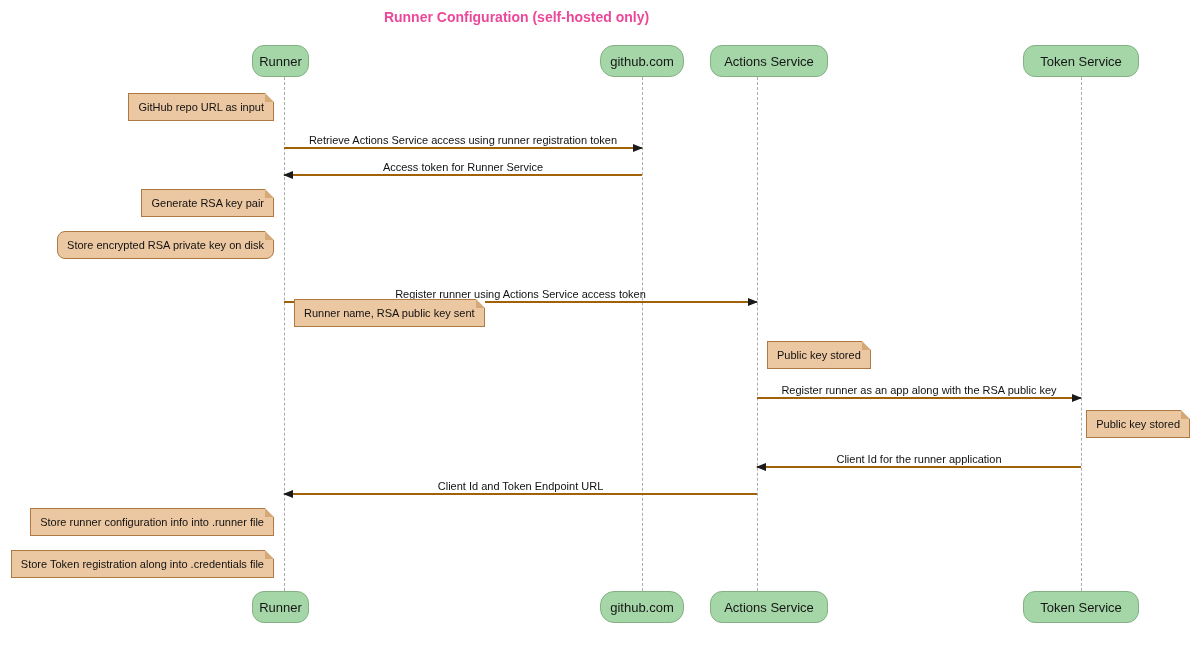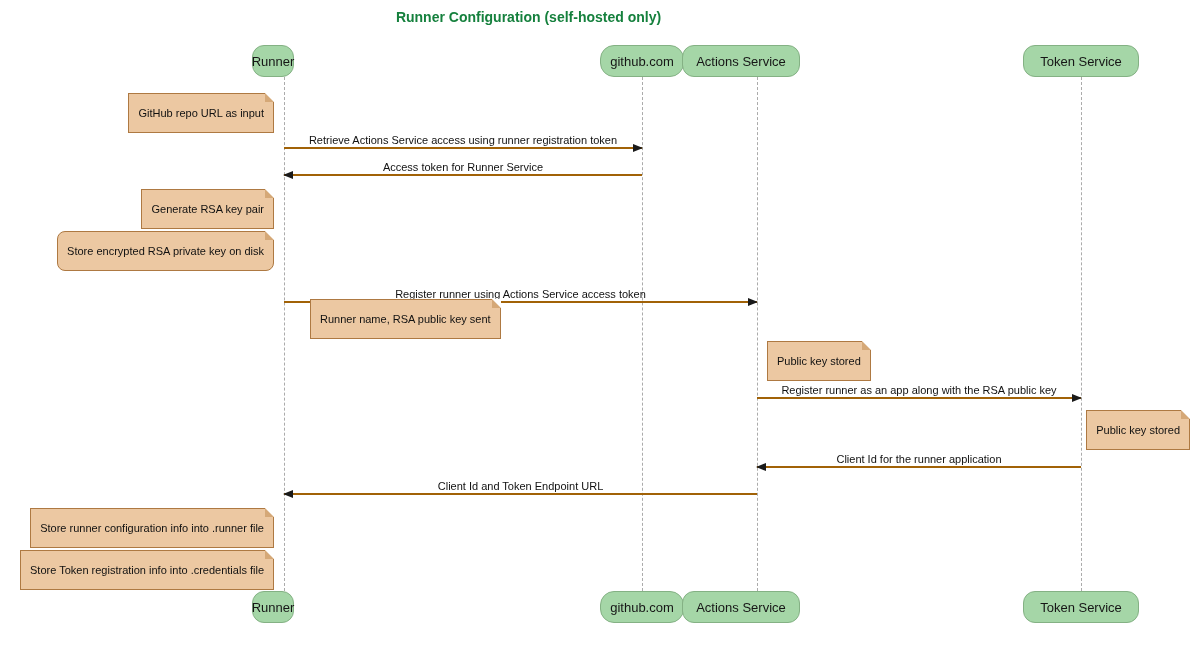--- a/index.html
+++ b/index.html
@@ -10,47 +10,47 @@
     position: relative;
     width: 1200px;
     height: 647px;
     background: #ffffff;
     overflow: hidden;
   }
 
   .title {
     position: absolute;
     top: 9px;
-    left: 12px;
+    left: 0;
     width: 1033px;
     text-align: center;
     font-size: 14px;
     font-weight: bold;
-    color: #15803d;
+    color: #ec4899;
   }
 
   
   .pbox {
     position: absolute;
     height: 32px;
     background: #A5D6A7;
     border: 1.5px solid #84B184;
     border-radius: 12px;
     display: flex;
     align-items: center;
     justify-content: center;
     font-size: 13px;
     color: #161616;
     white-space: nowrap;
   }
   .row-top    { top: 45px; }
   .row-bottom { top: 591px; }
-  .p-runner  { left: 252px;  width: 42px;  }
+  .p-runner  { left: 252px;  width: 57px;  }
   .p-github  { left: 600px;  width: 84px; border-radius: 14px;  }
-  .p-actions { left: 682px;  width: 118px; }
+  .p-actions { left: 710px;  width: 118px; }
   .p-token   { left: 1023px; width: 116px; }
 
   
   .lifeline {
     position: absolute;
     top: 77px;
     height: 514px;
     width: 0;
     border-left: 1px dashed #ABABAB;
   }
@@ -86,21 +86,21 @@
   .m1 { left: 284px; width: 358px; top: 147px; }
   .m2 { left: 284px; width: 358px; top: 174px; }
   .m3 { left: 284px; width: 473px; top: 301px; }
   .m4 { left: 757px; width: 324px; top: 397px; }
   .m5 { left: 757px; width: 324px; top: 466px; }
   .m6 { left: 284px; width: 473px; top: 493px; }
 
   
   .note {
     position: absolute;
-    height: 40px;
+    height: 28px;
     background: #ECC8A2;
     border: 1px solid #AE7942;
     padding: 8px 9px;
     font-size: 11px;
     color: #111111;
     white-space: nowrap;
     display: flex;
     align-items: center;
   }
   .note::before {
@@ -108,21 +108,21 @@
     position: absolute;
     top: -1px;
     right: -1px;
     border-style: solid;
     border-width: 0 9px 9px 0;
     border-color: #ffffff #ffffff #D5A877 #ECC8A2;
   }
   .n1 { right: 926px; top: 93px;  }
   .n2 { right: 926px; top: 189px; }
   .n3 { right: 926px; top: 231px; border-radius: 8px; }
-  .n4 { left: 294px;  top: 299px; margin-left: 16px; }
+  .n4 { left: 294px;  top: 299px; }
   .n5 { left: 767px;  top: 341px; }
   .n6 { right: 10px;  top: 410px; }
   .n7 { right: 926px; top: 508px; }
   .n8 { right: 926px; top: 550px; }
 </style>
 </head>
 <body>
 
 <div class="canvas">
 
@@ -199,16 +199,16 @@
   <div class="note n5">
     <span>Public key stored</span>
   </div>
   <div class="note n6">
     <span>Public key stored</span>
   </div>
   <div class="note n7">
     <span>Store runner configuration info into .runner file</span>
   </div>
   <div class="note n8">
-    <span>Store Token registration info into .credentials file</span>
+    <span>Store Token registration along into .credentials file</span>
   </div>
 
 </div>
 
 </body></html>

